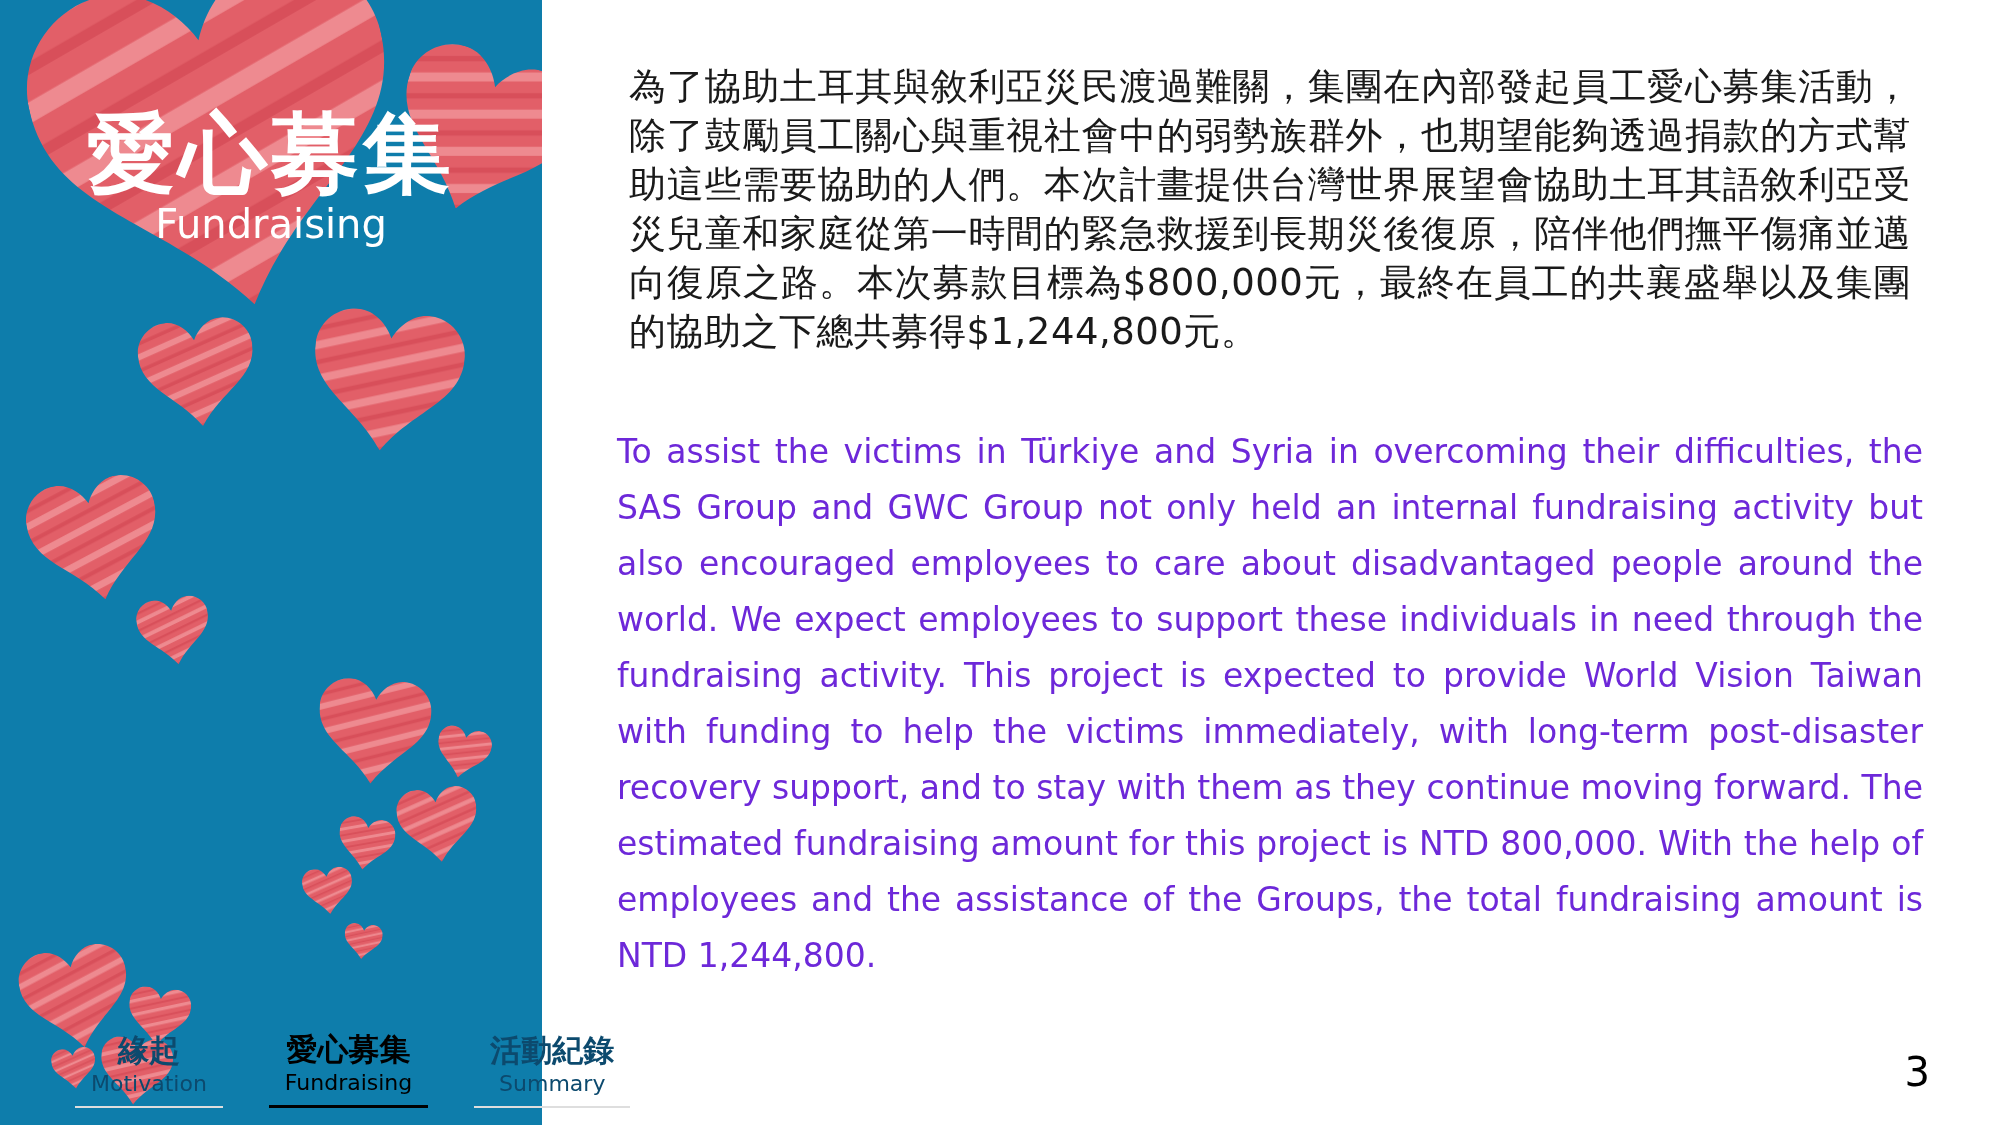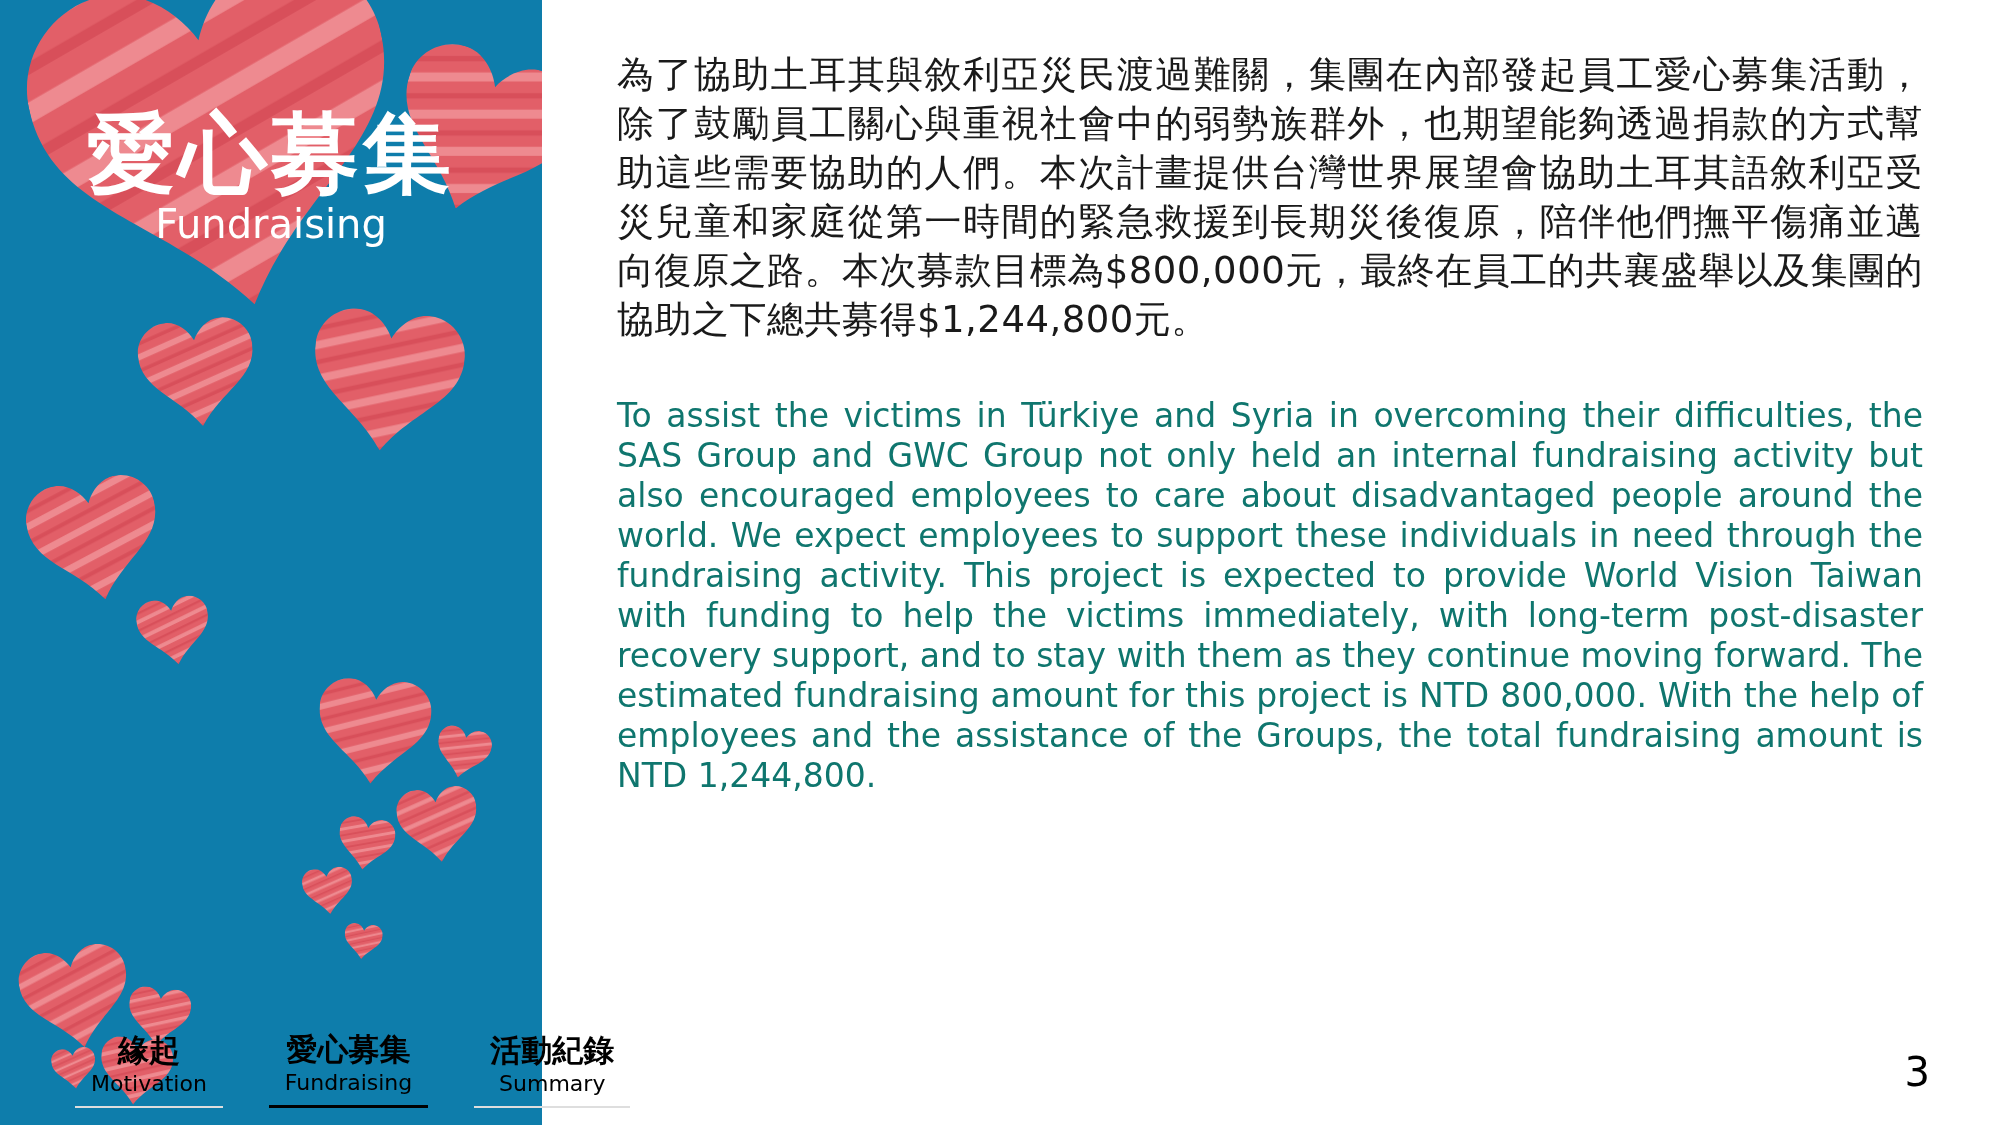--- a/index.html
+++ b/index.html
@@ -23,34 +23,34 @@
   }
   .title-en{
     margin-top:2px;color:#ffffff;font-size:40px;font-weight:400;line-height:1.1;
   }
   
   .content{
     position:absolute;left:542px;top:0;width:1458px;height:1125px;
     box-sizing:border-box;padding:50px 77px 0 75px;color:#111111;
   }
   .para-zh{
-    margin:0;font-size:37px;line-height:49px;text-align:justify;
+    margin:12px;font-size:37px;line-height:49px;text-align:justify;
     color:#1a1a1a;letter-spacing:0.5px;
   }
   .para-en{
-    margin:52px 0 0 0;font-size:33px;line-height:40px;text-align:justify;
-    text-justify:inter-word;color:#0f766e;
+    margin:68px 0 0 0;font-size:33px;line-height:56px;text-align:justify;
+    text-justify:inter-word;color:#6d28d9;
   }
   
   .bottom-nav{
     position:absolute;left:75px;bottom:17px;display:flex;gap:46px;align-items:flex-end;
   }
   .nav-item{
     text-align:center;padding:0 16px 6px 16px;cursor:pointer;
-    border-bottom:2px solid #dedede;color:#000000;
+    border-bottom:2px solid #dedede;color:#0c4a6e;
   }
   .nav-item .nav-zh{font-size:31px;line-height:34px;font-weight:bold;white-space:nowrap;}
   .nav-item .nav-en{font-size:22px;line-height:33px;white-space:nowrap;}
   .nav-item.active{color:#000000;border-bottom:3px solid #000000;}
   .nav-item.active .nav-zh{font-weight:bold;}
   
   .page-number{
     position:absolute;right:70px;bottom:30px;font-size:40px;color:#000000;
   }
 </style>

